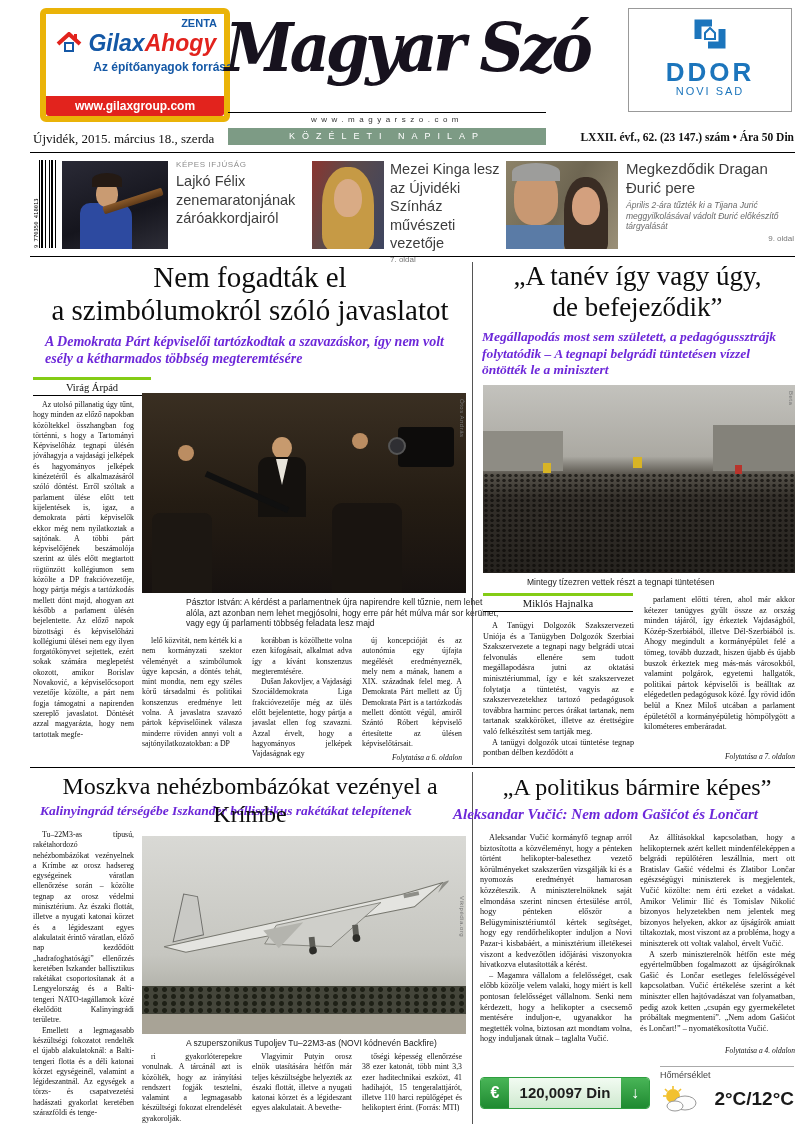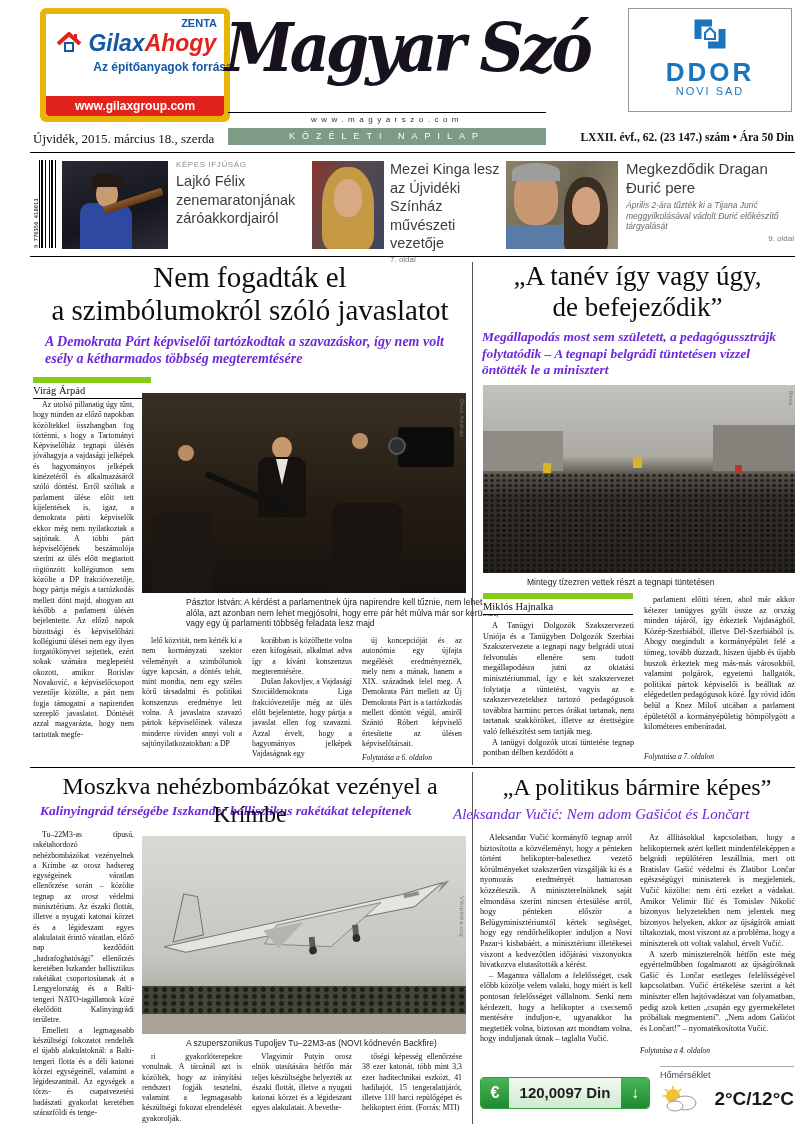--- a/index.html
+++ b/index.html
@@ -1,24 +1,24 @@
 <!DOCTYPE html>
 <html><head>
 <meta charset="utf-8">
 <style>
   html,body{margin:0;padding:0;background:#888;}
   #page{position:relative;width:800px;height:1131px;background:#fff;margin:0 auto;
         font-family:"Liberation Serif",serif;color:#111;overflow:hidden;}
   .abs{position:absolute;}
   .hl{font-weight:500;text-align:center;color:#0d0d0d;}
   .sub{font-style:italic;font-weight:700;text-align:left;color:#6d28d9;}
-  .byline{font-size:10.5px;text-align:left;border-top:6px solid #84cc16;border-bottom:1px solid #000;padding:2px 0;background:#fff;}
+  .byline{font-size:10.5px;text-align:center;border-top:3px solid #84cc16;border-bottom:1px solid #000;padding:2px 0;background:#fff;}
   .bodycol{font-size:7.8px;line-height:10.3px;text-align:justify;overflow:hidden;}
   .bodycol p{margin:0;text-indent:9px;}
-  .cont{font-size:7.5px;font-style:italic;}
+  .cont{font-size:7.5px;font-style:italic;text-align:right;}
   .caption{font-family:"Liberation Sans",sans-serif;font-size:8.5px;line-height:10.5px;color:#222;padding-left:44px;}
   .credit{font-family:"Liberation Sans",sans-serif;font-size:6px;color:#777;writing-mode:vertical-rl;letter-spacing:.5px;}
   .kicker{font-family:"Liberation Sans",sans-serif;font-size:8px;color:#8d8d8d;letter-spacing:.6px;margin-bottom:3px;}
   .teaser-title{font-family:"Liberation Sans",sans-serif;font-size:14.5px;line-height:18.5px;color:#3d3d3d;}
   .teaser-sub{font-family:"Liberation Sans",sans-serif;font-size:8.5px;line-height:10.5px;color:#6a6a6a;font-style:italic;margin-top:3px;}
   .page-ref{font-family:"Liberation Sans",sans-serif;font-size:8px;color:#777;margin-top:2px;}
   .rule{background:#000;}
   .photo{position:absolute;overflow:hidden;}
   .masthead-title{font-family:"DejaVu Serif",serif;font-style:italic;font-weight:700;
      font-size:62px;letter-spacing:-4px;color:#17121e;white-space:nowrap;transform:scaleY(1.08);transform-origin:top;}
@@ -234,21 +234,21 @@
   <div class="abs bodycol" style="left:252px;top:1052px;width:100px;height:72px;">
     <p>Vlagyimir Putyin orosz elnök utasítására hétfőn már teljes készültségbe helyezték az északi flottát, illetve a nyugati katonai körzet és a légideszant egyes alakulatait. A bevethe-</p>
   </div>
   <div class="abs bodycol" style="left:362px;top:1052px;width:100px;height:72px;">
     <p>tőségi képesség ellenőrzése 38 ezer katonát, több mint 3,3 ezer haditechnikai eszközt, 41 hadihajót, 15 tengeralattjárót, illetve 110 harci repülőgépet és helikoptert érint. (Forrás: MTI)</p>
   </div>
 
   <div class="abs vrule" style="left:472px;top:772px;height:352px;"></div>
 
   <div class="abs hl" style="left:478px;top:774px;width:318px;font-size:24px;line-height:27px;">„A politikus bármire képes”</div>
-  <div class="abs sub" style="left:453px;top:805px;width:318px;font-size:15px;line-height:18px;font-weight:400;">Aleksandar Vučić: Nem adom Gašićot és Lončart</div>
+  <div class="abs sub" style="left:453px;top:805px;width:318px;font-size:15px;line-height:18px;font-weight:700;">Aleksandar Vučić: Nem adom Gašićot és Lončart</div>
 
   <div class="abs bodycol" style="left:480px;top:833px;width:152px;height:228px;font-size:8.2px;line-height:10.6px;">
     <p>Aleksandar Vučić kormányfő tegnap arról biztosította a közvéleményt, hogy a pénteken történt helikopter-balesethez vezető körülményeket szakszerűen vizsgálják ki és a nyomozás eredményét hamarosan közzéteszik. A miniszterelnöknek saját elmondása szerint nincsen értesülése arról, hogy pénteken először a Belügyminisztériumtól kértek segítséget, hogy egy rendőrhelikopter induljon a Novi Pazar-i kisbabáért, a minisztérium illetékesei viszont a kedvezőtlen időjárási viszonyokra hivatkozva elutasították a kérést.</p>
     <p>– Magamra vállalom a felelősséget, csak előbb közölje velem valaki, hogy miért is kell pontosan felelősséget vállalnom. Senki nem kérdezett, hogy a helikopter a csecsemő mentésére induljon-e, ugyanakkor ha megtették volna, biztosan azt mondtam volna, hogy induljanak útnak – taglalta Vučić.</p>
   </div>
   <div class="abs bodycol" style="left:640px;top:833px;width:155px;height:212px;font-size:8.2px;line-height:10.6px;">
     <p>Az állításokkal kapcsolatban, hogy a helikopternek azért kellett mindenféleképpen a belgrádi repülőtéren leszállnia, mert ott Bratislav Gašić védelmi és Zlatibor Lončar egészségügyi miniszterek is megjelentek, Vučić közölte: nem érti ezeket a vádakat. Amikor Velimir Ilić és Tomislav Nikolić bizonyos helyzetekben nem jelentek meg bizonyos helyeken, akkor az újságírók amiatt tiltakoztak, most viszont az a probléma, hogy a miniszterek ott voltak valahol, érvelt Vučić.</p>
     <p>A szerb miniszterelnök hétfőn este még egyértelműbben fogalmazott az újságíróknak Gašić és Lončar esetleges felelősségével kapcsolatban. Vučić értékelése szerint a két miniszter ellen hajtóvadászat van folyamatban, pedig azok ketten „csupán egy gyermekéletet próbáltak megmenteni”. „Nem adom Gašićot és Lončart!” – nyomatékosította Vučić.</p>
   </div>
   <div class="abs cont" style="left:640px;top:1046px;width:155px;">Folytatása a 4. oldalon</div>

